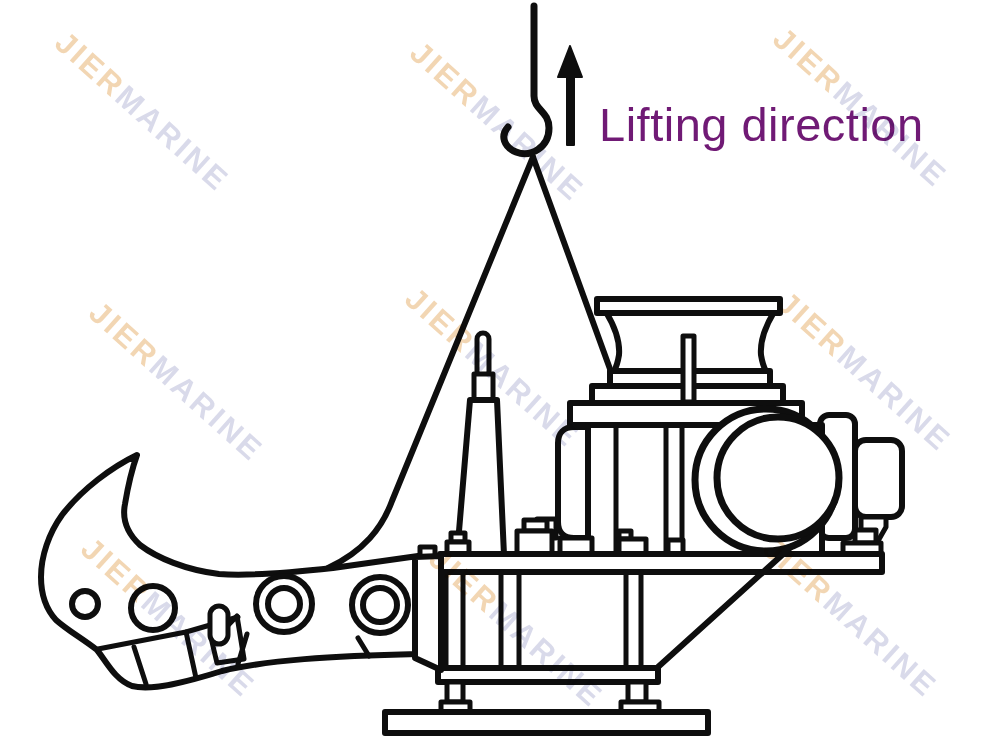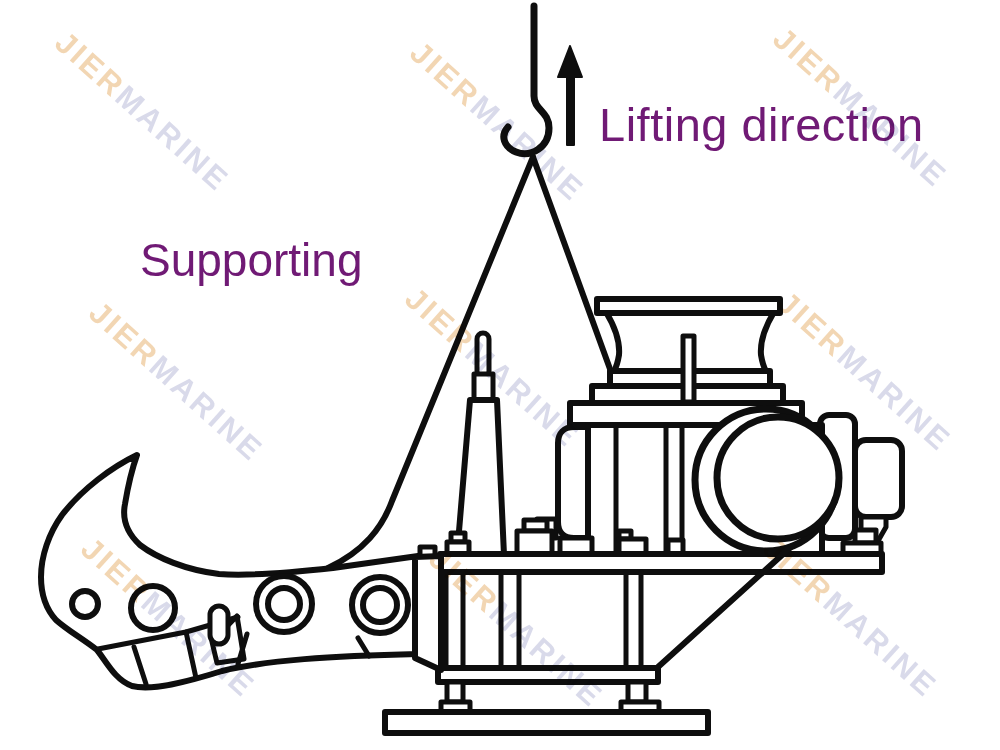--- a/index.html
+++ b/index.html
@@ -132,21 +132,20 @@
       <circle cx="284" cy="604" r="16"></circle>
       <circle cx="380" cy="605" r="28"></circle>
       <circle cx="380" cy="605" r="17"></circle>
       <path d="M415,557 L441,556 L441,670 L415,658 Z"></path>
     </g>
   </svg>
 
   <div id="lifting-direction-label" class="label">Lifting direction</div>
 
   <div id="supporting-sling-label" class="label">
-    <div>Supporting</div>
   </div>
 
   <div id="watermark-layer">
     <span class="wm" style="left:142px; top:112px"><span class="wm-a">JIER</span><span class="wm-b">MARINE</span></span>
     <span class="wm" style="left:497px; top:122px"><span class="wm-a">JIER</span><span class="wm-b">MARINE</span></span>
     <span class="wm" style="left:860px; top:108px"><span class="wm-a">JIER</span><span class="wm-b">MARINE</span></span>
     <span class="wm" style="left:176px; top:382px"><span class="wm-a">JIER</span><span class="wm-b">MARINE</span></span>
     <span class="wm" style="left:492px; top:368px"><span class="wm-a">JIER</span><span class="wm-b">MARINE</span></span>
     <span class="wm" style="left:864px; top:372px"><span class="wm-a">JIER</span><span class="wm-b">MARINE</span></span>
     <span class="wm" style="left:168px; top:618px"><span class="wm-a">JIER</span><span class="wm-b">MARINE</span></span>

